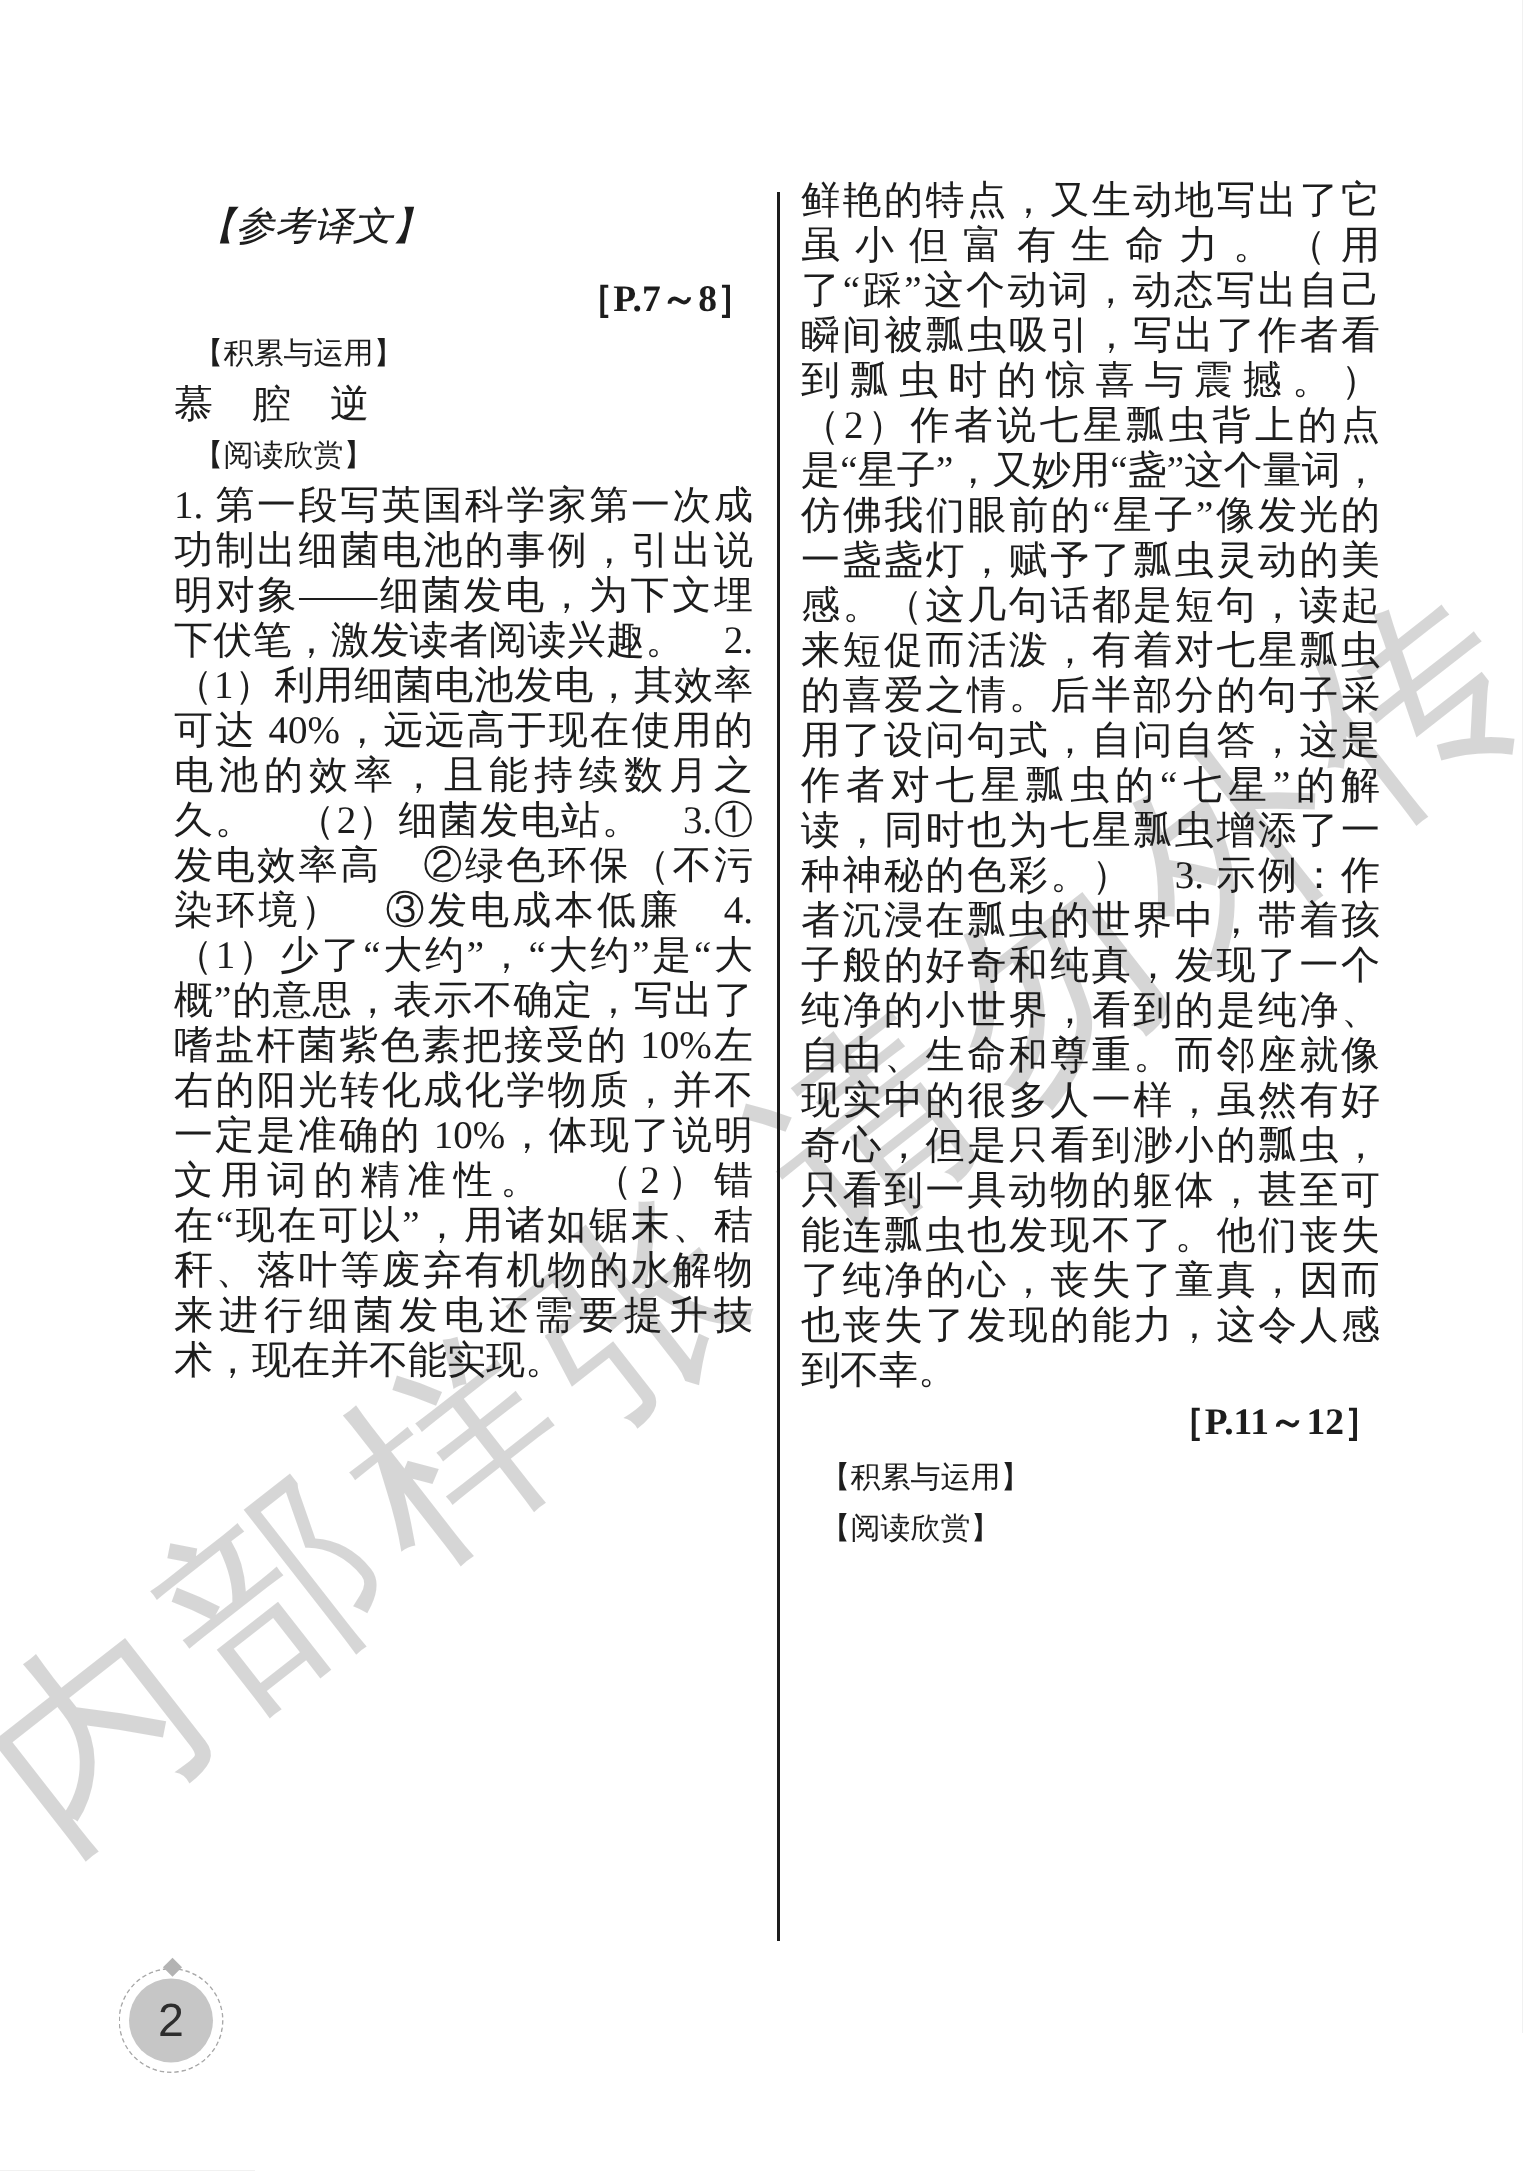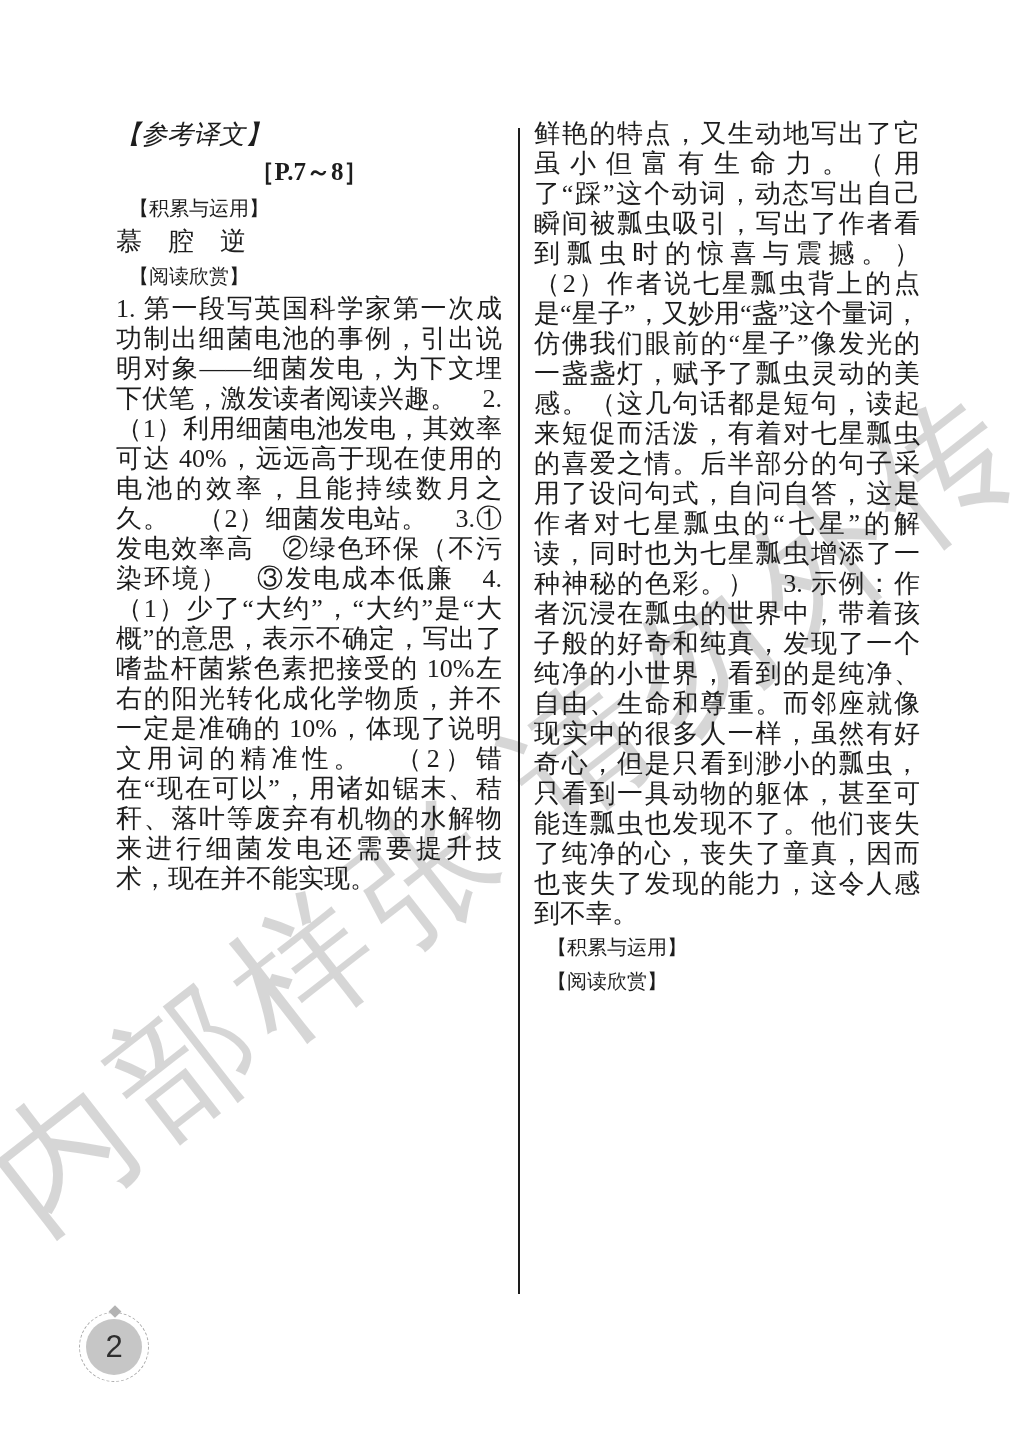--- a/index.html
+++ b/index.html
@@ -40,37 +40,37 @@
   .divider{
     width:2px;
     height:1166px;
     margin:10px 13px 0 15px;
     background:#1d1d1d;
     flex:none;
   }
   .col p{margin:1px;}
   .kai{font-style:italic;}
   .kai-header{
-    margin:0;
+    margin:16px;
     font-size:26px;
     font-weight:400;
     font-style:italic;
     line-height:34px;
   }
   .indent{text-indent:2em;}
   .hei-header{
     margin:2px 0 2px 14px;
     font-family:"Liberation Sans", sans-serif;
     font-weight:400;
     font-size:20px;
     line-height:32px;
     font-style:normal;
   }
   .page-ref{
-    text-align:center;
+    text-align:right;
     font-weight:700;
     font-size:25px;
     line-height:32px;
     margin:4px 0;
   }
   .answer-line{line-height:32px;}
   .page-badge{
     position:absolute;
     left:79px;top:1312px;
     width:72px;height:72px;
@@ -117,20 +117,21 @@
       <h3 class="hei-header">【阅读欣赏】</h3>
       <p>1. 第一段写英国科学家第一次成功制出细菌电池的事例，引出说明对象——细菌发电，为下文埋下伏笔，激发读者阅读兴趣。　2.（1）利用细菌电池发电，其效率可达 40%，远远高于现在使用的电池的效率，且能持续数月之久。　（2）细菌发电站。　3.①发电效率高　②绿色环保（不污染环境）　③发电成本低廉　4.（1）少了“大约”，“大约”是“大概”的意思，表示不确定，写出了嗜盐杆菌紫色素把接受的 10%左右的阳光转化成化学物质，并不一定是准确的 10%，体现了说明文用词的精准性。　（2）错在“现在可以”，用诸如锯末、秸秆、落叶等废弃有机物的水解物来进行细菌发电还需要提升技术，现在并不能实现。</p>
 
     </div>
 
     <div class="divider"></div>
 
     <div class="col">
       <p>鲜艳的特点，又生动地写出了它虽小但富有生命力。（用了“踩”这个动词，动态写出自己瞬间被瓢虫吸引，写出了作者看到瓢虫时的惊喜与震撼。）　（2）作者说七星瓢虫背上的点是“星子”，又妙用“盏”这个量词，仿佛我们眼前的“星子”像发光的一盏盏灯，赋予了瓢虫灵动的美感。（这几句话都是短句，读起来短促而活泼，有着对七星瓢虫的喜爱之情。后半部分的句子采用了设问句式，自问自答，这是作者对七星瓢虫的“七星”的解读，同时也为七星瓢虫增添了一种神秘的色彩。）　3. 示例：作者沉浸在瓢虫的世界中，带着孩子般的好奇和纯真，发现了一个纯净的小世界，看到的是纯净、自由、生命和尊重。而邻座就像现实中的很多人一样，虽然有好奇心，但是只看到渺小的瓢虫，只看到一具动物的躯体，甚至可能连瓢虫也发现不了。他们丧失了纯净的心，丧失了童真，因而也丧失了发现的能力，这令人感到不幸。</p>
 
+      <div class="page-ref">［P.11～12］</div>
       <h3 class="hei-header">【积累与运用】</h3>
       <h3 class="hei-header">【阅读欣赏】</h3>
 
     </div>
 
   </div>
 
   <div class="page-badge">
     <span class="diamond"></span>
     <div class="dashed-ring">

